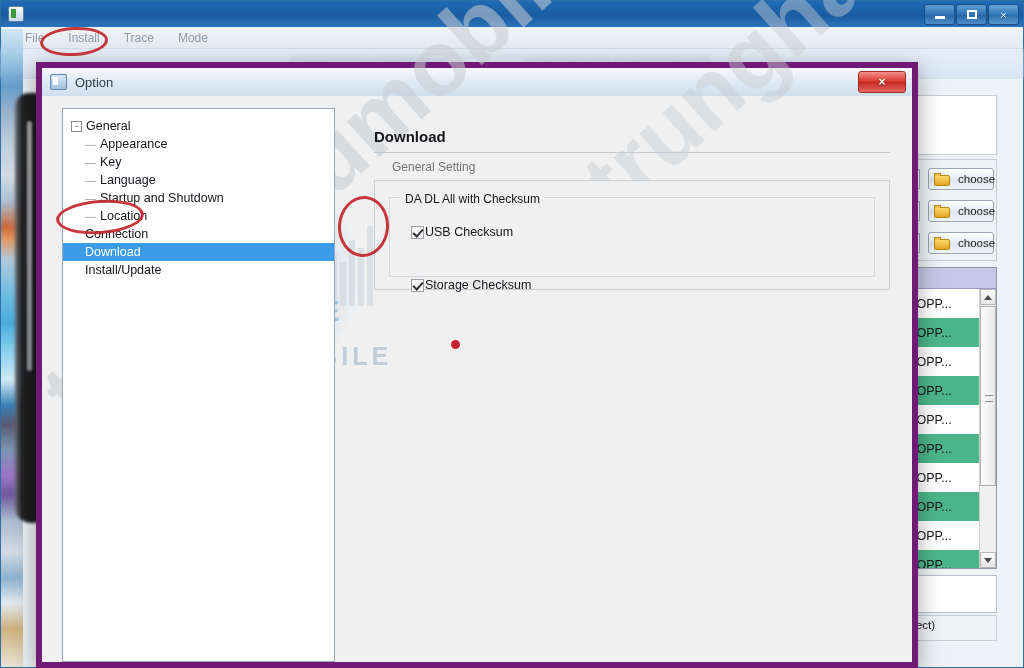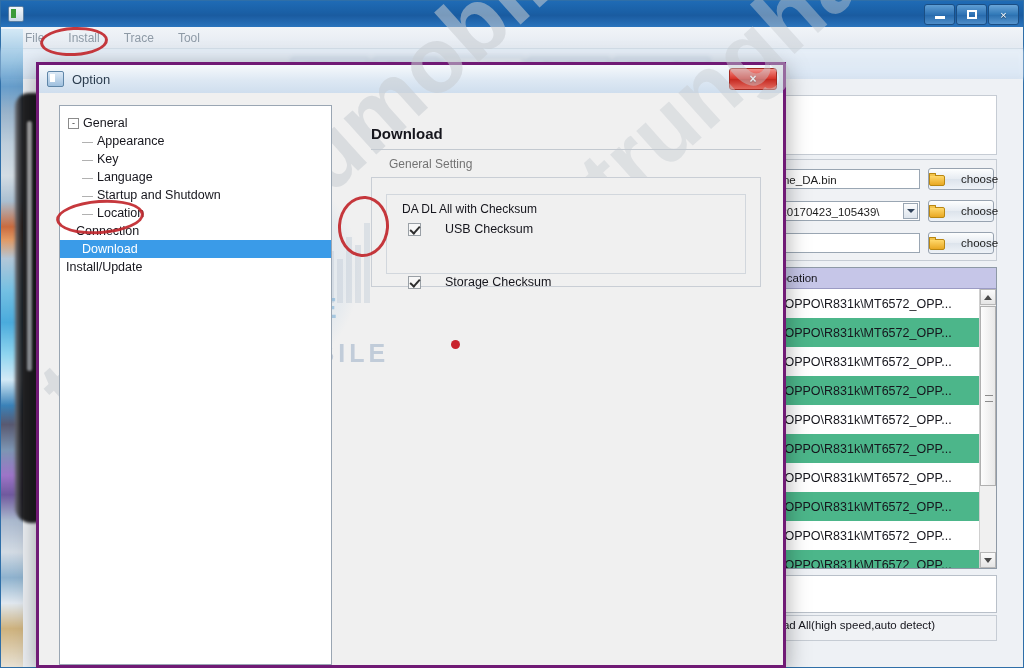--- a/index.html
+++ b/index.html
@@ -111,21 +111,21 @@
     display:flex;align-items:center;justify-content:center;
   }
   .combo-arrow:after{
     content:"";border-left:4px solid transparent;border-right:4px solid transparent;
     border-top:4px solid #31425a;
   }
   .choose-btn{
     margin-left:8px;width:66px;height:22px;
     background:linear-gradient(#fdfefe,#e7ecf2 48%,#dde4ec 52%,#eef2f7);
     border:1px solid #98a3b0;border-radius:3px;
-    display:flex;align-items:center;gap:16px;
+    display:flex;align-items:center;gap:8px;padding-left:5px;
     box-sizing:border-box;font-size:11.5px;color:#1d1d1d;
   }
   .folder-icon{
     width:16px;height:13px;position:relative;flex:0 0 auto;
   }
   .folder-icon:before{
     content:"";position:absolute;left:0;top:2px;width:16px;height:11px;
     background:linear-gradient(#ffd86b,#e8a823);
     border:1px solid #b98712;border-radius:1px 2px 2px 2px;box-sizing:border-box;
   }
@@ -205,23 +205,23 @@
     filter:blur(1.4px);opacity:.92;
   }
   #phone-glare{
     position:absolute;left:26px;top:120px;width:5px;height:250px;
     background:linear-gradient(#ffffff,#dfe6ee);
     filter:blur(1.2px);opacity:.6;border-radius:3px;
   }
 
   
   #option-dialog{
-    position:absolute;left:36px;top:62px;width:750px;height:606px;
+    position:absolute;left:36px;top:62px;width:882px;height:606px;
     background:#f0f0f0;
-    border:3px solid #701a75;
+    border:6px solid #701a75;
     box-shadow:0 6px 22px rgba(0,0,0,.35);
     box-sizing:border-box;
   }
   #opt-titlebar{
     position:absolute;left:0;top:0;width:100%;height:28px;
     background:linear-gradient(#f6f9fc,#dde8f3 55%,#cfdeee);
     border-bottom:1px solid #b5c7d8;
     display:flex;align-items:center;
   }
   #opt-icon{
@@ -283,25 +283,25 @@
   }
   #gs-box{
     position:absolute;left:22px;top:72px;right:8px;height:110px;
     border:1px solid #c9ced5;background:#f0f0f0;box-sizing:border-box;
   }
   #da-box{
     position:absolute;left:14px;top:16px;right:14px;height:80px;
     border:1px solid #d2d7dd;box-sizing:border-box;
   }
   #da-legend{
-    position:absolute;left:26px;top:24px;background:#f0f0f0;padding:0 4px;
+    position:absolute;left:26px;top:11px;background:#f0f0f0;padding:0 4px;
     font-size:12px;color:#16161d;
   }
   .cb-row{
-    position:absolute;left:36px;display:flex;align-items:center;gap:24px;
+    position:absolute;left:36px;display:flex;align-items:center;gap:1px;
     font-size:12.5px;color:#16161d;
   }
   .checkbox{
     width:13px;height:13px;background:#f7f7f7;border:1px solid #9aa0a6;
     box-sizing:border-box;position:relative;flex:0 0 auto;
   }
   .checkbox.checked:after{
     content:"";position:absolute;left:3px;top:0px;width:4px;height:8px;
     border:solid #2f2f2f;border-width:0 2px 2px 0;transform:rotate(42deg);
   }
@@ -375,21 +375,21 @@
         <span class="glyph-max"></span>
       </div>
       <div class="win-btn close">×</div>
     </div>
   </div>
 
   <div id="menubar">
     <div class="menu-item">File</div>
     <div class="menu-item">Install</div>
     <div class="menu-item">Trace</div>
-    <div class="menu-item">Tool</div>
+    <div class="menu-item">Mode</div>
   </div>
 
   <div id="tabstrip">
     <div class="tab">Welcome</div>
     <div class="tab">Format</div>
     <div class="tab active">Download</div>
     <div class="tab">Readback</div>
     <div class="tab">Memory Test</div>
   </div>
 
@@ -524,27 +524,27 @@
           <span class="label">Language</span>
         </div>
         <div class="tree-node lvl2">
           <span class="dash">—</span>
           <span class="label">Startup and Shutdown</span>
         </div>
         <div class="tree-node lvl2">
           <span class="dash">—</span>
           <span class="label">Location</span>
         </div>
-        <div class="tree-node lvl1" style="padding-left:16px;">
+        <div class="tree-node lvl1" style="padding-left:22px;">
           <span class="label">Connection</span>
         </div>
         <div class="tree-node lvl1 selected" style="padding-left:22px;">
           <span class="label">Download</span>
         </div>
-        <div class="tree-node lvl1" style="padding-left:6px;">
+        <div class="tree-node lvl1" style="padding-left:22px;">
           <span class="label">Install/Update</span>
         </div>
       </div>
     </div>
 
     <div id="opt-content">
       <div id="dl-heading">Download</div>
       <div id="dl-rule"></div>
       <div id="gs-label">General Setting</div>
 

